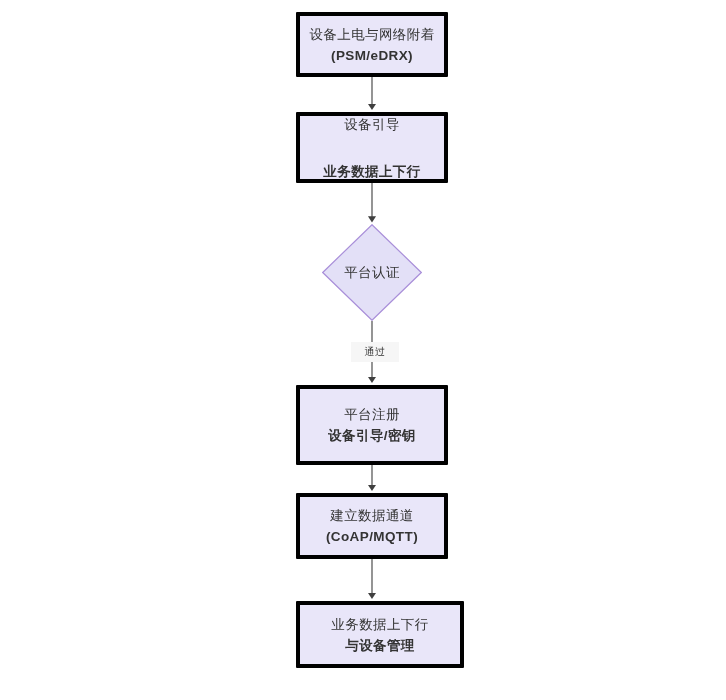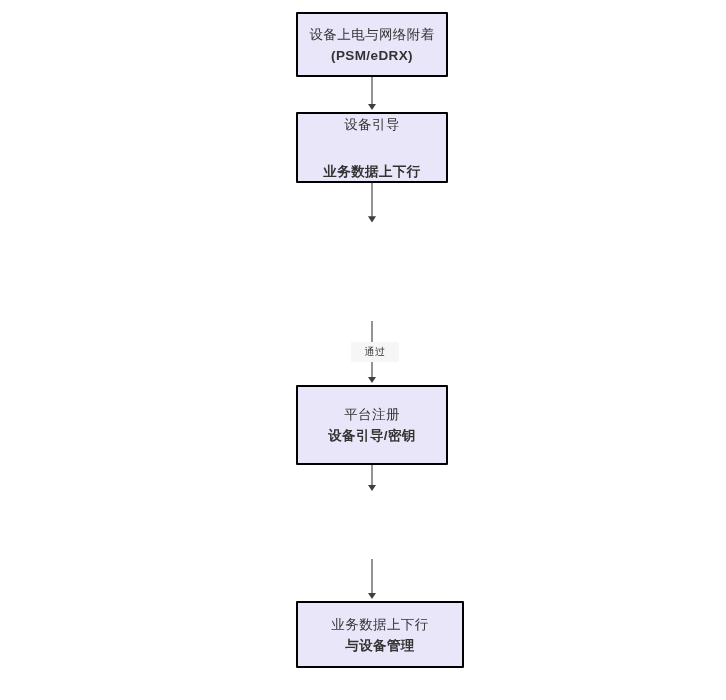--- a/index.html
+++ b/index.html
@@ -18,21 +18,21 @@
     position: absolute;
     left: 0;
     top: 0;
     width: 726px;
     height: 700px;
   }
   .node {
     position: absolute;
     box-sizing: border-box;
     background: #e9e6f9;
-    border: 2px solid #000000;
+    border: 4px solid #000000;
     display: flex;
     flex-direction: column;
     align-items: center;
     justify-content: center;
     color: #333333;
     font-size: 13.5px;
     line-height: 21px;
     letter-spacing: 0.4px;
     text-align: center;
   }
@@ -99,27 +99,37 @@
   <div class="node node-box" style="left:296px; top:12px; width:152px; height:65px;">
     <span>设备上电与网络附着</span>
     <span class="line2">(PSM/eDRX)</span>
   </div>
 
   <div class="node node-box" style="left:296px; top:112px; width:152px; height:71px;gap:26px;">
     <span>设备引导</span>
     <span class="line2">业务数据上下行</span>
   </div>
 
+  <div class="node node-decision" style="left:322px; top:224px; width:100px; height:97px;">
+    <svg class="diamond-shape" viewBox="0 0 100 97" xmlns="http://www.w3.org/2000/svg" preserveAspectRatio="none">
+      <polygon points="50,0.7 99.3,48.5 50,96.3 0.7,48.5" fill="#e3e0f7" stroke="#a98fd9" stroke-width="1.2"></polygon>
+    </svg>
+    <span class="dec-label">平台认证</span>
+  </div>
 
   <div class="edge-label" style="left:351px; top:342px; width:42px;">通过</div>
 
   <div class="node node-box" style="left:296px; top:385px; width:152px; height:80px;">
     <span>平台注册</span>
     <span class="line2">设备引导/密钥</span>
   </div>
 
+  <div class="node node-box" style="left:296px; top:493px; width:152px; height:66px;">
+    <span>建立数据通道</span>
+    <span class="line2">(CoAP/MQTT)</span>
+  </div>
 
   <div class="node node-box" style="left:296px; top:601px; width:168px; height:67px;">
     <span>业务数据上下行</span>
     <span class="line2">与设备管理</span>
   </div>
 
 </div>
 
 </body></html>

